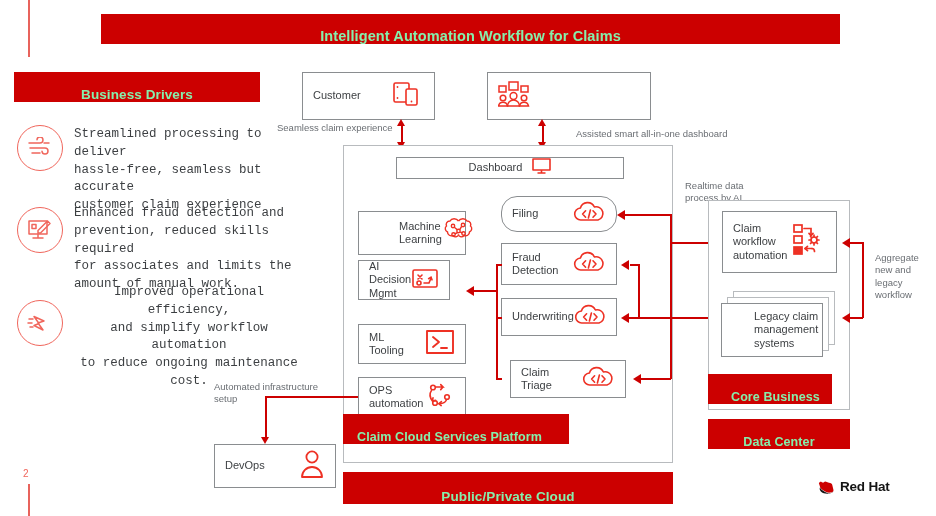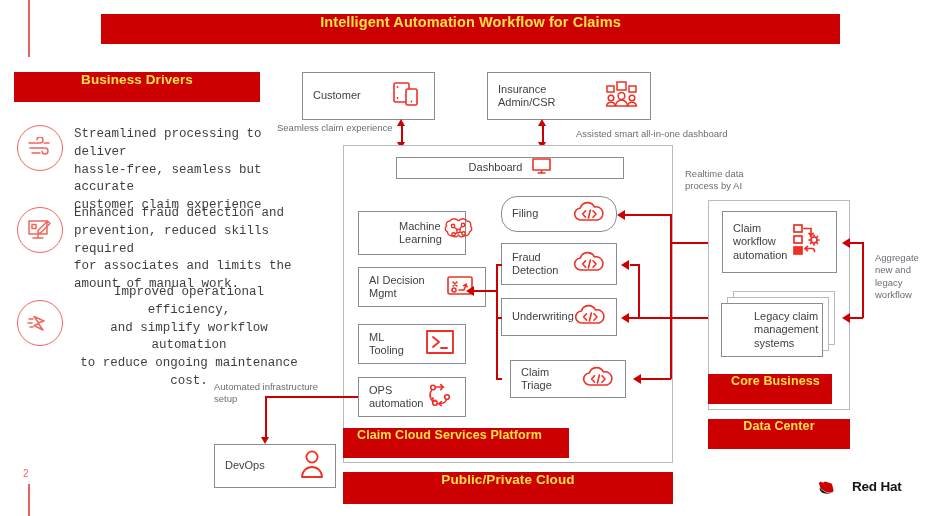--- a/index.html
+++ b/index.html
@@ -9,24 +9,24 @@
     font-family:"Liberation Sans", sans-serif;
     position:relative;
     overflow:hidden;
     color:#3c3f42;
   }
   .abs { position:absolute; }
 
   
   .banner {
     background:#cc0000;
-    color:#fde047;
+    color:#86efac;
     font-weight:bold;
     display:flex;
-    align-items:flex-start;
+    align-items:flex-end;
     justify-content:center;
     letter-spacing:.1px;
   }
   .banner.left { justify-content:flex-start; padding-left:14px; }
 
   
   .box {
     border:1px solid #8a8d90;
     background:#ffffff;
     display:flex;
@@ -74,21 +74,21 @@
   .arw-u { border-left:4.5px solid transparent; border-right:4.5px solid transparent; border-bottom:7px solid #cc0000; }
   .arw-d { border-left:4.5px solid transparent; border-right:4.5px solid transparent; border-top:7px solid #cc0000; }
 
   .edge-line { position:absolute; background:#e8635c; }
 
   .pagenum { font-size:10px; color:#f0665c; }
 
   
   .stack-b { border:1px solid #b8bbbe; background:#fff; position:absolute; }
 
-  .rh-logo { display:flex; align-items:center; gap:12px; }
+  .rh-logo { display:flex; align-items:center; gap:0; }
   .rh-txt { font-size:13.5px; font-weight:bold; color:#151515; letter-spacing:-.2px; }
 </style>
 </head>
 <body>
 
 <div class="edge-line" style="left:28px;top:0;width:2px;height:57px;"></div>
 <div class="edge-line" style="left:28px;top:484px;width:2px;height:32px;"></div>
 <div class="abs pagenum" style="left:23px;top:468px;">2</div>
 
 <div class="abs banner" style="left:101px;top:14px;width:739px;height:30px;font-size:14.5px;">
@@ -143,21 +143,20 @@
       <rect x="2" y="3" width="15" height="19" rx="1.5"></rect>
       <rect x="14" y="9" width="11" height="16" rx="1.5" fill="#fff"></rect>
       <circle cx="5.5" cy="7" r="0.9" fill="#ee3124" stroke="none"></circle>
       <circle cx="5.5" cy="18" r="0.9" fill="#ee3124" stroke="none"></circle>
       <circle cx="19.5" cy="21.5" r="0.9" fill="#ee3124" stroke="none"></circle>
     </svg>
   </span>
 </div>
 
 <div class="abs box" style="left:487px;top:72px;width:164px;height:48px;">
-  <span class="lbl">Insurance Admin/CSR</span>
   <span>
     <svg width="34" height="28" viewBox="0 0 34 28" fill="none" stroke="#ee3124" stroke-width="1.5">
       <rect x="11" y="2" width="9" height="8"></rect>
       <rect x="1" y="6" width="7" height="6"></rect>
       <rect x="23" y="6" width="7" height="6"></rect>
       <circle cx="15.5" cy="16" r="3.4"></circle>
       <path d="M9.5 26a6 6 0 0 1 12 0z"></path>
       <circle cx="5" cy="18" r="2.8"></circle>
       <path d="M0.5 26a4.6 4.6 0 0 1 9 0z"></path>
       <circle cx="26" cy="18" r="2.8"></circle>
@@ -199,21 +198,21 @@
       <circle cx="11" cy="10" r="1.7"></circle>
       <circle cx="21" cy="9" r="1.7"></circle>
       <circle cx="16.5" cy="15" r="1.7"></circle>
       <circle cx="11.5" cy="18.5" r="1.7"></circle>
       <circle cx="21.5" cy="17.5" r="1.7"></circle>
       <path d="M12.3 11.2l3 2.6M19.6 10.3l-1.8 3.4M15.7 16.5l-2.8 1.3M18.2 16.1l2.3 .8"></path>
     </svg>
   </span>
 </div>
 
-<div class="abs box" style="left:358px;top:267px;width:128px;height:40px;">
+<div class="abs box" style="left:358px;top:260px;width:92px;height:40px;">
   <span class="lbl">AI Decision
 Mgmt</span>
   <span>
     <svg width="29" height="25" viewBox="0 0 29 25" fill="none" stroke="#ee3124" stroke-width="1.6" stroke-linecap="round">
       <rect x="2" y="4" width="24" height="17" rx="1.5"></rect>
       <path d="M7 9l4 4M11 9l-4 4"></path>
       <circle cx="8" cy="17" r="2"></circle>
       <path d="M13 17h5l2-5"></path>
       <path d="M17.6 12.6l2.4-1.4 1 2.6"></path>
     </svg>
@@ -281,21 +280,21 @@
 <div class="abs box" style="left:510px;top:360px;width:116px;height:38px;">
   <span class="lbl">Claim Triage</span>
   <span>
     <svg width="33" height="23" viewBox="0 0 33 23" fill="none" stroke="#ee3124" stroke-width="1.6" stroke-linecap="round" stroke-linejoin="round">
       <path d="M8 19a6 6 0 0 1-.6-12A7.5 7.5 0 0 1 21.4 6 5.5 5.5 0 0 1 25 19z"></path>
       <path d="M12.6 9.8L9.6 13l3 3.2M20 9.8l3 3.2-3 3.2M17.4 9l-2 8"></path>
     </svg>
   </span>
 </div>
 
-<div class="abs banner left" style="left:343px;top:428px;width:226px;height:30px;font-size:12.5px;">
+<div class="abs banner left" style="left:343px;top:414px;width:226px;height:30px;font-size:12.5px;">
   <span>Claim Cloud Services Platform</span>
 </div>
 
 <div class="ln-v" style="left:496px;top:264px;height:115px;"></div>
 <div class="ln-h" style="left:496px;top:264px;width:6px;"></div>
 <div class="ln-h" style="left:496px;top:317px;width:6px;"></div>
 <div class="ln-h" style="left:496px;top:378px;width:6px;"></div>
 <div class="ln-h" style="left:474px;top:290px;width:23px;"></div>
 <div class="arw arw-l" style="left:466px;top:286px;"></div>
 
@@ -309,21 +308,21 @@
 <div class="ln-v" style="left:638px;top:264px;height:54px;"></div>
 <div class="ln-h" style="left:630px;top:264px;width:10px;"></div>
 <div class="arw arw-l" style="left:621px;top:260px;"></div>
 <div class="ln-h" style="left:638px;top:317px;width:72px;"></div>
 <div class="arw arw-l" style="left:621px;top:313px;"></div>
 <div class="ln-h" style="left:629px;top:317px;width:10px;"></div>
 
 <div class="ln-h" style="left:670px;top:242px;width:45px;"></div>
 <div class="arw arw-r" style="left:713px;top:238px;"></div>
 
-<div class="abs note" style="left:685px;top:168px;width:110px;">Realtime data
+<div class="abs note" style="left:685px;top:180px;width:110px;">Realtime data
 process by AI</div>
 
 <div class="abs container-box" style="left:708px;top:200px;width:142px;height:210px;"></div>
 
 <div class="abs box" style="left:722px;top:211px;width:115px;height:62px;">
   <span class="lbl">Claim
 workflow
 automation</span>
   <span>
     <svg width="34" height="36" viewBox="0 0 34 36" fill="none" stroke="#ee3124" stroke-width="1.7">

